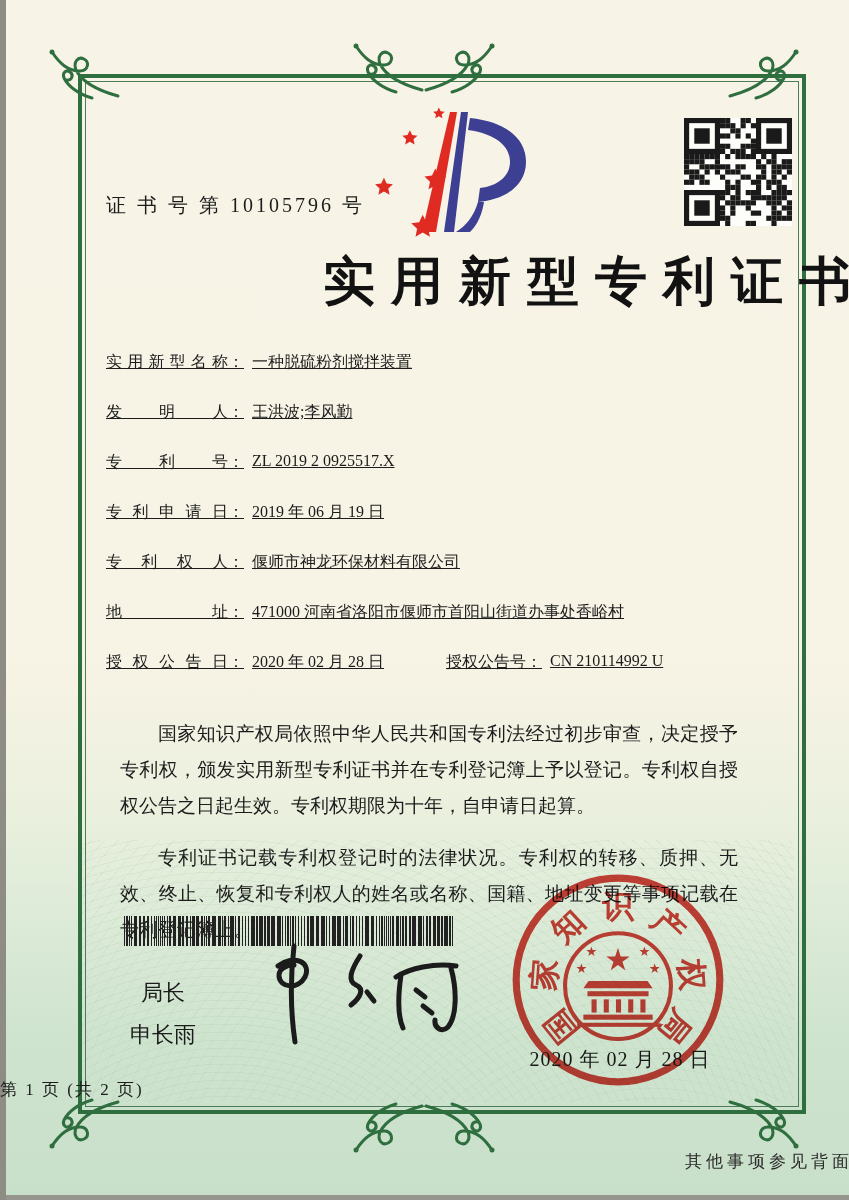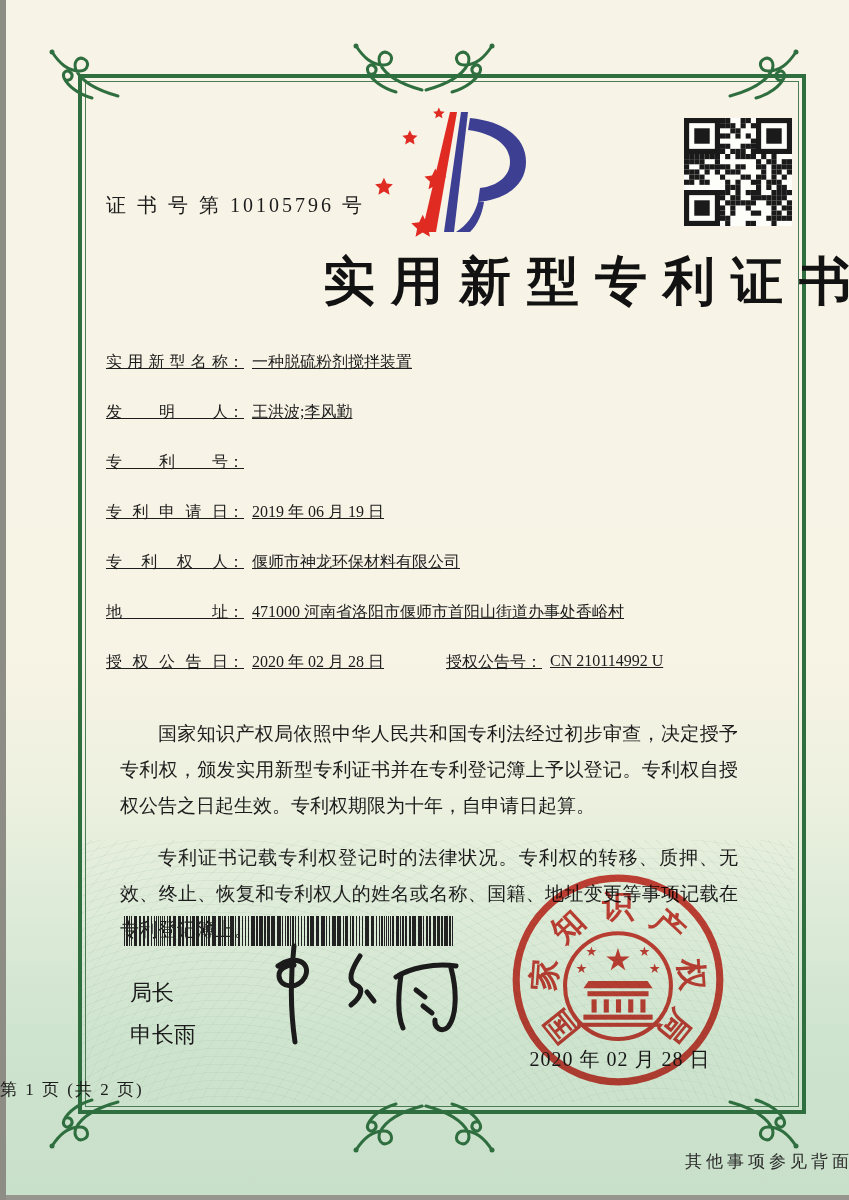--- a/index.html
+++ b/index.html
@@ -32,21 +32,21 @@
   .fields{position:absolute;left:106px;top:352px;width:640px;font-size:16px;text-decoration:underline;}
   .field-row{display:flex;margin-bottom:29px;white-space:nowrap;}
   .field-label{display:inline-block;width:122px;text-align:justify;text-align-last:justify;}
   .field-colon{margin-right:8px;}
   .grant-row{display:flex;margin-bottom:12px;}
   .grant-pair{display:flex;white-space:nowrap;}
   .grant-pair + .grant-pair{margin-left:62px;}
   .paras{position:absolute;left:104px;top:700px;width:650px;font-size:19px;line-height:36px;text-align:justify;}
   .paras p{margin:16px;text-indent:2em;}
   .barcode{position:absolute;left:124px;top:916px;width:336px;height:30px;}
-  .signer{position:absolute;left:130px;top:972px;font-size:22px;line-height:42px;}
+  .signer{position:absolute;left:130px;top:972px;font-size:22px;line-height:42px;text-align:center;}
   .signature{position:absolute;left:248px;top:930px;width:240px;height:125px;}
   .seal{position:absolute;left:506px;top:868px;width:224px;height:224px;mix-blend-mode:multiply;opacity:.92;}
   .seal-char{font-size:31px;fill:#d4332a;font-weight:bold;font-family:"Liberation Serif",serif;}
   .seal-date{position:absolute;left:512px;top:1046px;width:216px;text-align:center;
     font-size:20px;color:#171717;z-index:5;letter-spacing:1px;}
   .page-indicator{position:absolute;left:0;top:1078px;width:100%;text-align:left;font-size:17px;letter-spacing:2px;}
   .back-note{position:absolute;left:4px;top:1150px;width:100%;text-align:right;font-size:17px;letter-spacing:4px;color:#2b2b2b;}
   .orn{position:absolute;width:74px;height:56px;}
   .orn svg{width:100%;height:100%;}
   .o-tl{left:48px;top:48px;transform:scale(-1,-1);}
@@ -302,20 +302,21 @@
       <span class="field-value">一种脱硫粉剂搅拌装置</span>
     </div>
     <div class="field-row">
       <span class="field-label">发明人</span>
         <span class="field-colon">：</span>
       <span class="field-value">王洪波;李风勤</span>
     </div>
     <div class="field-row">
       <span class="field-label">专利号</span>
         <span class="field-colon">：</span>
+      <span class="field-value">ZL 2019 2 0925517.X</span>
     </div>
     <div class="field-row">
       <span class="field-label">专利申请日</span>
         <span class="field-colon">：</span>
       <span class="field-value">2019 年 06 月 19 日</span>
     </div>
     <div class="field-row">
       <span class="field-label">专利权人</span>
         <span class="field-colon">：</span>
       <span class="field-value">偃师市神龙环保材料有限公司</span>

